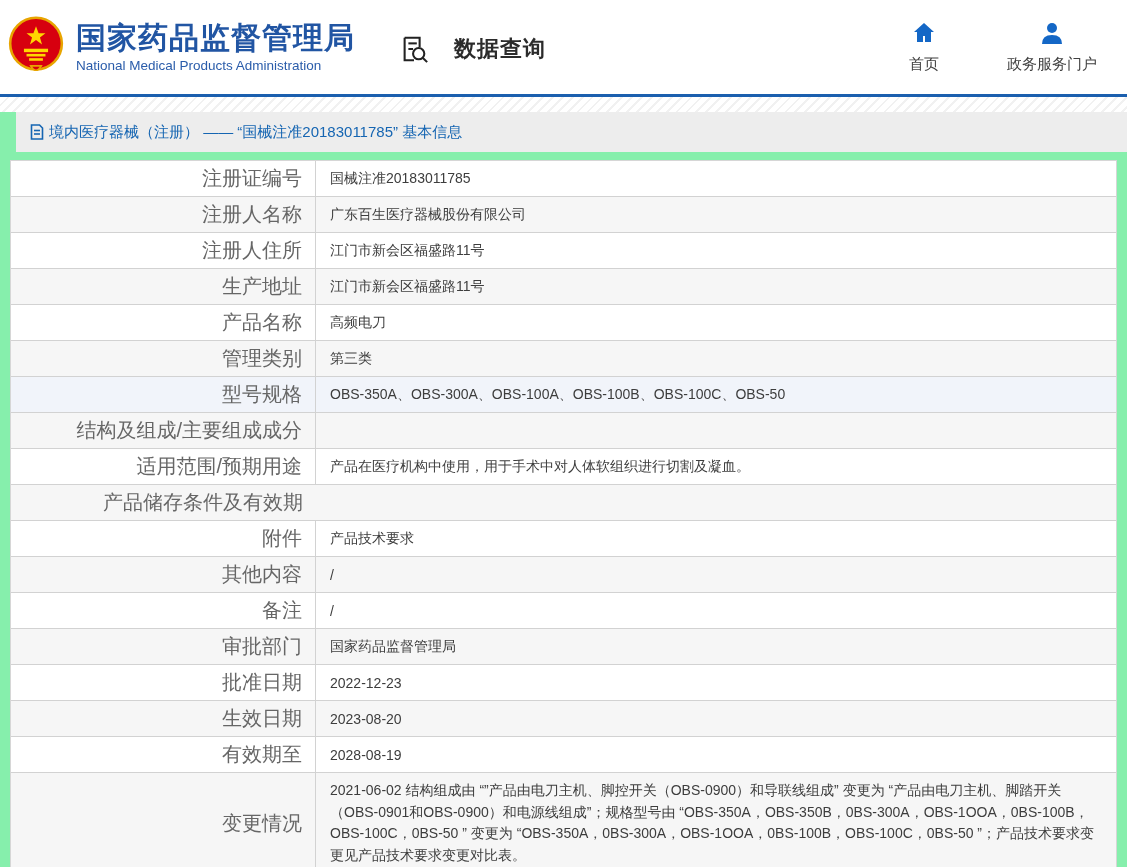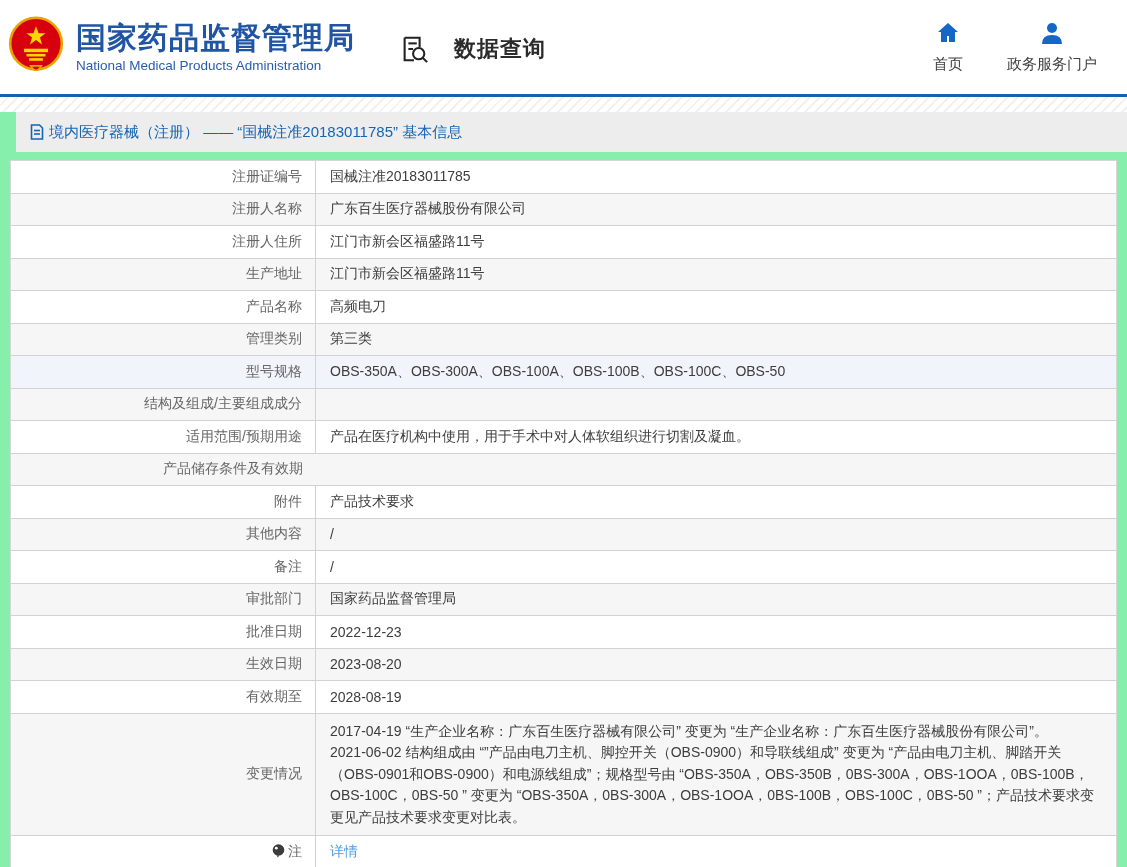--- a/index.html
+++ b/index.html
@@ -9,21 +9,21 @@
 
   
   .site-header { display:flex; align-items:center; height:94px; padding:0 30px 0 8px; background:#fff; }
   .brand { display:flex; align-items:center; cursor:pointer; }
   .emblem { width:56px; height:62px; flex:0 0 auto; margin-right:12px; }
   .brand-text .org-cn { font-size:30px; font-weight:bold; color:#2155a3; letter-spacing:1px; line-height:1.15; }
   .brand-text .org-en { font-size:13.5px; color:#2a5caa; margin-top:3px; }
   .section-title { display:flex; align-items:center; margin-left:44px; margin-top:4px;gap:19px; }
   .section-title .sec-icon { width:30px; height:30px; margin-right:6px; }
   .section-title .sec-label { font-size:22px; font-weight:600; color:#2b2b2b; letter-spacing:1px; }
-  .top-nav { margin-left:auto; display:flex; gap:44px; }
+  .top-nav { margin-left:auto; display:flex; gap:68px; }
   .nav-item { display:flex; flex-direction:column; align-items:center; gap:6px; cursor:pointer; text-decoration:none; }
   .nav-item svg { width:24px; height:24px; }
   .nav-item .nav-label { font-size:15px; color:#404040; }
 
   
   .blue-line { height:3px; background:#1b5fae; }
   .stripe-band { height:15px; background:
      repeating-linear-gradient(135deg,#ffffff 0 5px,#f1f1f1 5px 7px); }
 
   
@@ -31,21 +31,21 @@
   .breadcrumb .bc-icon { width:14px; height:16px; margin-right:5px; flex:0 0 auto; }
   .breadcrumb .bc-text { font-size:15px; color:#1565b2; }
 
   
   .info-table { margin:8px 10px 0 10px; border:1px solid #d6d6d6; }
   .t-row { display:flex; background:#fff; }
   .t-row + .t-row { border-top:1px solid #d2d2d2; }
   .t-row:nth-child(even) { background:#f6f6f6; }
   .t-row.highlight { background:#f1f4fa; }
   .t-label { width:305px; flex:0 0 auto; display:flex; align-items:center; justify-content:flex-end;
-             padding:4px 13px 4px 4px; min-height:31.5px; font-size:14px; color:#666;
+             padding:4px 13px 4px 4px; min-height:31.5px; font-size:20px; color:#666;
              border-right:1px solid #d2d2d2; }
   .t-row.no-divider .t-label { border-right:none; }
   .t-value { flex:1; display:flex; align-items:center; padding:4px 14px; min-height:31.5px;
              font-size:14px; color:#3d3d3d; }
   .t-value.multiline { display:block; padding-top:7px; padding-bottom:7px; }
   .t-value.multiline p { line-height:1.54; font-size:14px; color:#3d3d3d; }
   .t-value a.detail-link { color:#4f9be6; text-decoration:none; cursor:pointer; }
   .note-icon { display:inline-block; margin-right:3px; position:relative; top:1px; }
 </style>
 </head>
@@ -185,21 +185,20 @@
         <div class="t-label">生效日期</div>
         <div class="t-value">2023-08-20</div>
       </div>
       <div class="t-row">
         <div class="t-label">有效期至</div>
         <div class="t-value">2028-08-19</div>
       </div>
       <div class="t-row">
         <div class="t-label">变更情况</div>
         <div class="t-value multiline">
-          <p>2017-04-19 “生产企业名称：广东百生医疗器械有限公司” 变更为 “生产企业名称：广东百生医疗器械股份有限公司”。</p>
           <p>2021-06-02 结构组成由 “”产品由电刀主机、脚控开关（OBS-0900）和导联线组成” 变更为 “产品由电刀主机、脚踏开关（OBS-0901和OBS-0900）和电源线组成”；规格型号由 “OBS-350A，OBS-350B，0BS-300A，OBS-1OOA，0BS-100B，OBS-100C，0BS-50 ” 变更为 “OBS-350A，0BS-300A，OBS-1OOA，0BS-100B，OBS-100C，0BS-50 ”；产品技术要求变更见产品技术要求变更对比表。</p>
         </div>
       </div>
       <div class="t-row">
         <div class="t-label">
           <span class="note-icon"><svg width="13" height="14" viewBox="0 0 13 14">
               <circle cx="6.5" cy="6" r="5.8" fill="#3c3c3c"></circle>
               <circle cx="4.3" cy="4.2" r="1.4" fill="#fff"></circle>
               <path d="M4.5 11.5 l1.5 2 1-2 z" fill="#3c3c3c"></path>
             </svg></span>

